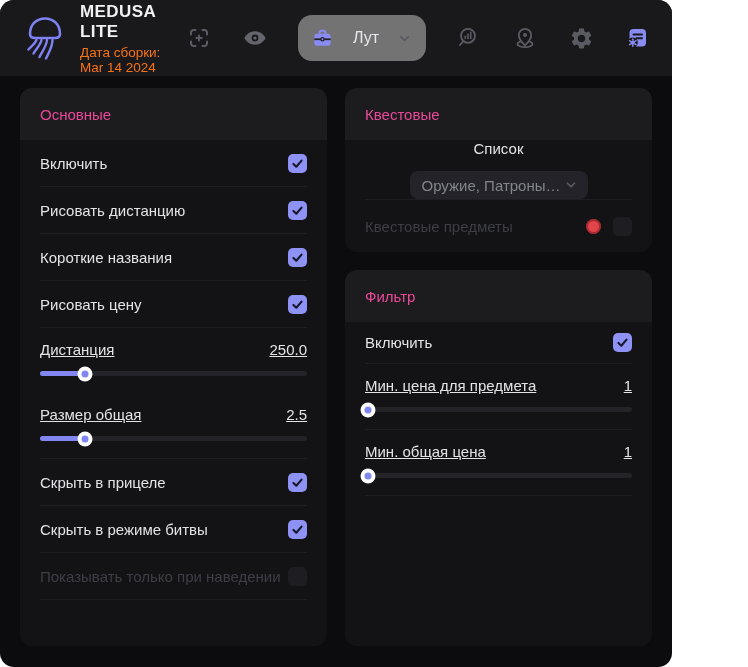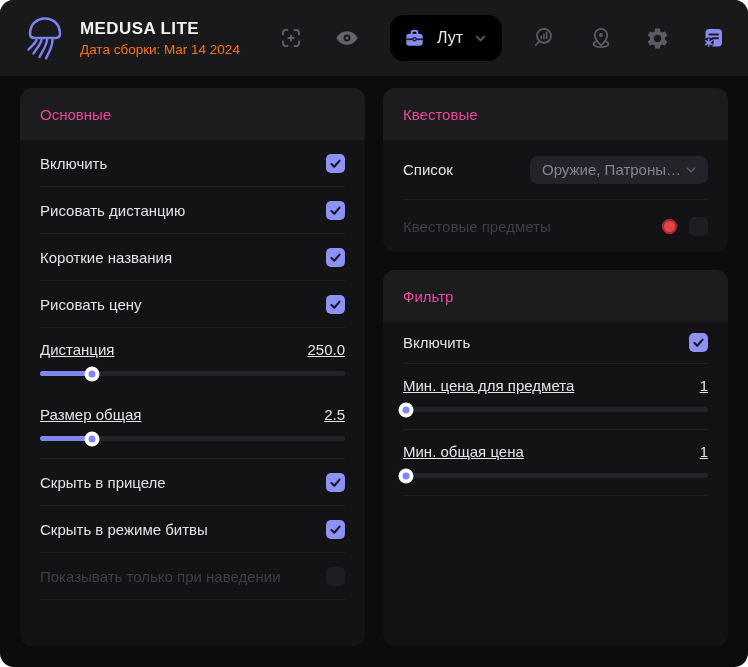--- a/index.html
+++ b/index.html
@@ -1,26 +1,26 @@
 <!DOCTYPE html>
 <html><head>
 <meta charset="utf-8">
 <style>
   html,body{margin:0;padding:0;background:#ffffff;font-family:"Liberation Sans",sans-serif;}
-  .window{width:748px;height:667px;background:#0c0c0e;border-radius:14px;overflow:hidden;position:relative;box-sizing:border-box;}
+  .window{width:672px;height:667px;background:#0c0c0e;border-radius:14px;overflow:hidden;position:relative;box-sizing:border-box;}
 
   
   .header{height:76px;background:#19191c;display:flex;align-items:center;padding:0 22px;box-sizing:border-box;}
   .logo{width:46px;height:50px;flex:0 0 auto;margin-right:12px;display:flex;align-items:center;justify-content:center;}
   .title-block{display:flex;flex-direction:column;justify-content:center;}
   .app-title{color:#f1f1f4;font-size:17px;font-weight:bold;letter-spacing:.4px;}
   .app-subtitle{color:#f97316;font-size:13.5px;margin-top:3px;}
   .header-actions{margin-left:auto;display:flex;align-items:center;gap:30px;}
   .hicon{width:26px;height:26px;display:flex;align-items:center;justify-content:center;cursor:pointer;}
-  .loot-btn{height:46px;background:#000000;border-radius:14px;display:flex;align-items:center;gap:10px;padding:0 14px 0 12px;cursor:pointer;}
+  .loot-btn{height:46px;background:#737373;border-radius:14px;display:flex;align-items:center;gap:18px;padding:0 14px 0 12px;cursor:pointer;}
   .loot-btn .loot-label{color:#e8e8ec;font-size:16px;}
 
   
   .content{display:flex;gap:18px;padding:12px 20px 21px;box-sizing:border-box;}
   .col{width:345px;display:flex;flex-direction:column;gap:18px;height:558px;box-sizing:border-box;}
   .panel{background:#131316;border-radius:12px;overflow:hidden;box-sizing:border-box;}
   .panel.grow{flex:1;}
   .panel-head{height:52px;background:#1c1c1f;display:flex;align-items:center;padding:0 20px;color:#ec4899;font-size:15px;}
   .panel-body{padding:0 20px;}
 
@@ -235,21 +235,21 @@
         </div>
       </div>
     </div>
 
     <div class="col">
 
       <div class="panel">
         <div class="panel-head">Квестовые</div>
         <div class="panel-body">
 
-          <div class="row" style="min-height:60px;">
+          <div class="row" style="min-height:60px;flex-direction:column;">
             <span>Список</span>
             <div class="select">
               <span class="select-value">Оружие, Патроны, ...</span>
               <span style="display:flex;">
                 <svg width="14" height="14" viewBox="0 0 16 16" fill="none" stroke="#5b5b63" stroke-width="2" stroke-linecap="round" stroke-linejoin="round">
                     <path d="M4 6 L8 10 L12 6"></path>
                   </svg>
               </span>
             </div>
           </div>

